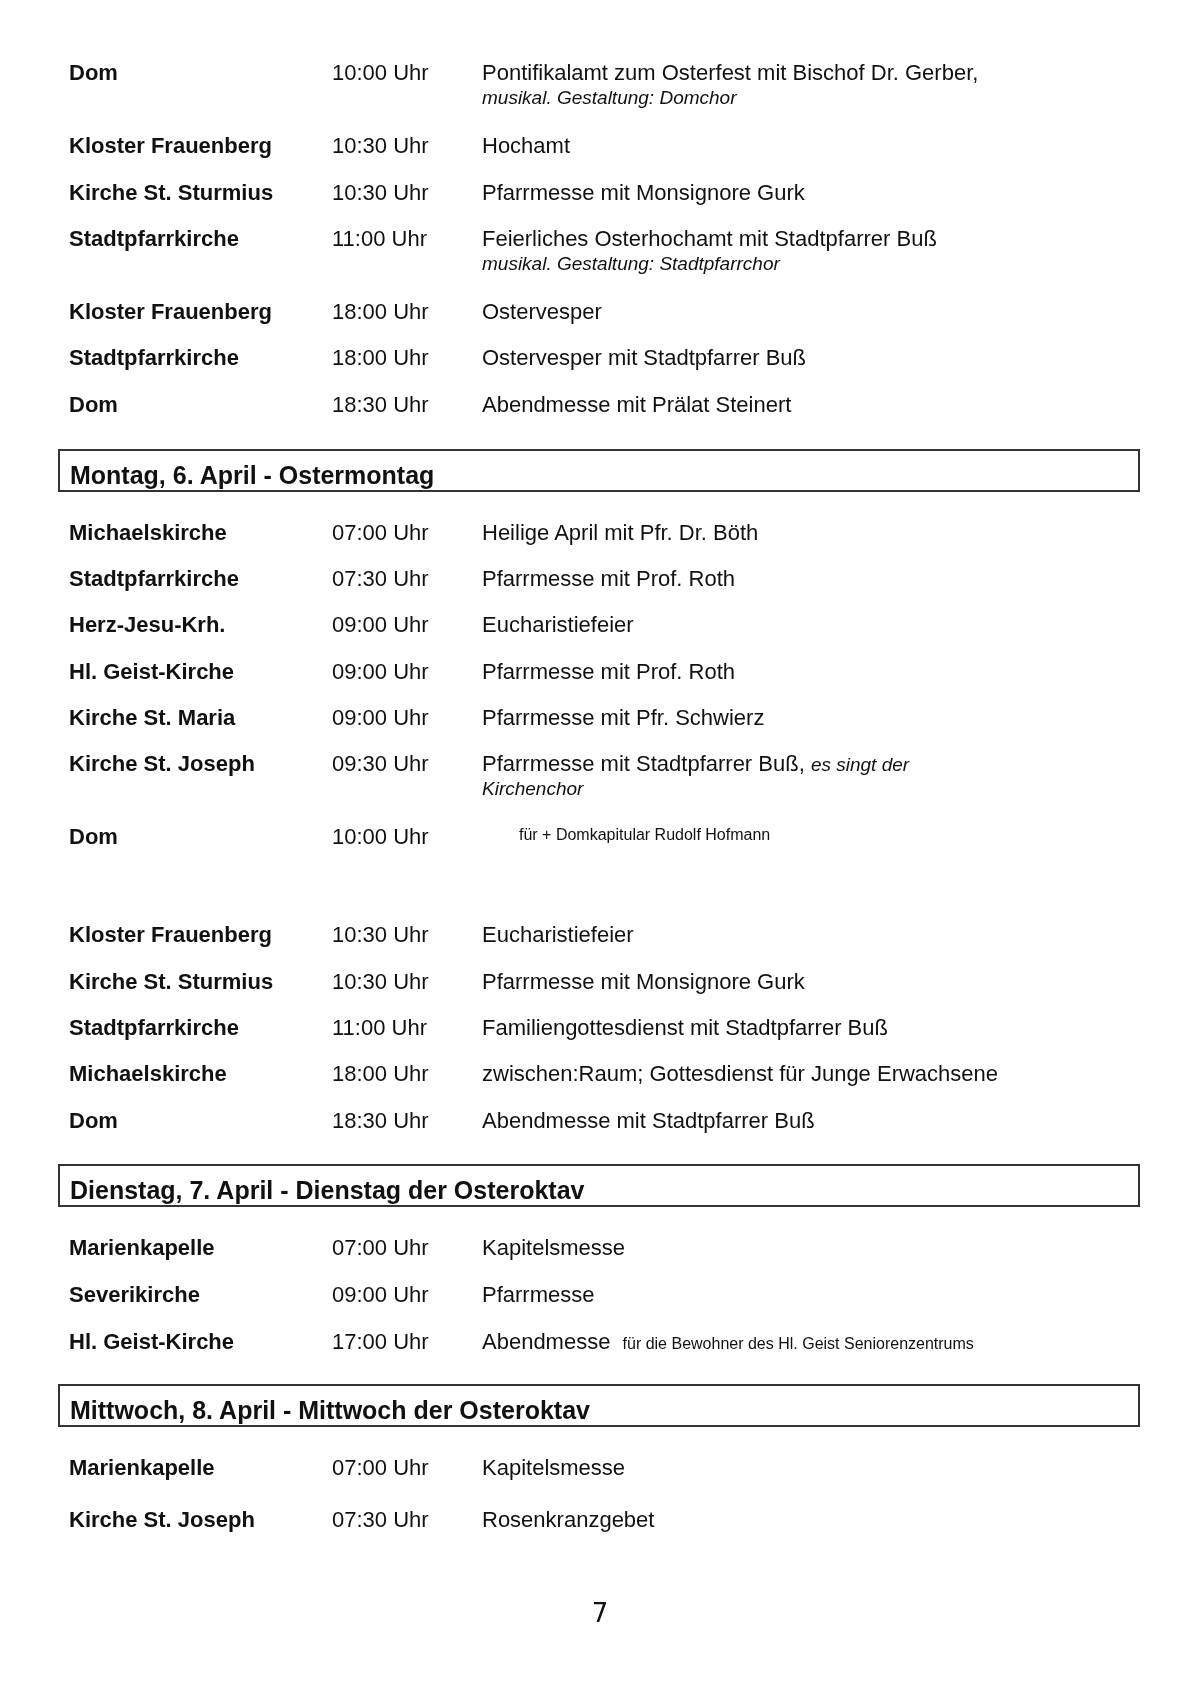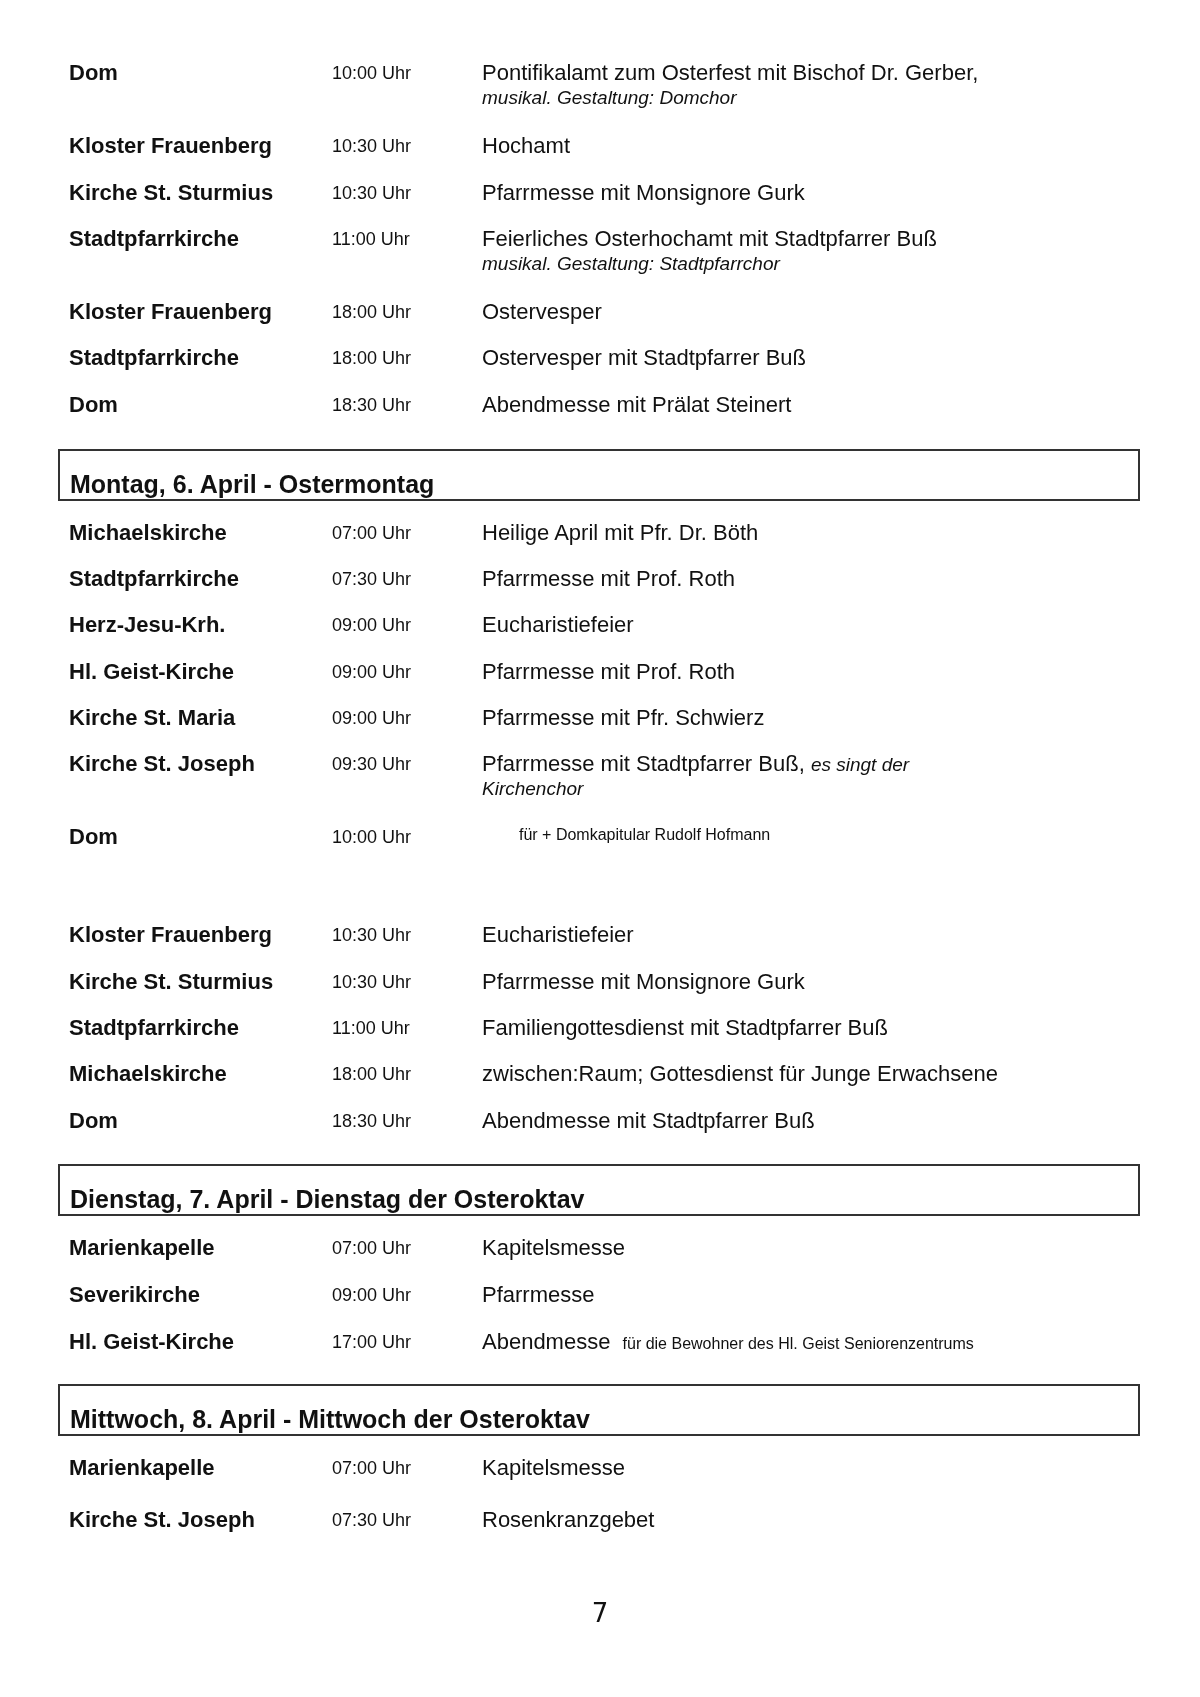--- a/index.html
+++ b/index.html
@@ -1,27 +1,27 @@
 <!DOCTYPE html>
 <html><head>
 <meta charset="utf-8">
 <style>
   html, body { margin: 0; padding: 0; background: #ffffff; }
   body { width: 1200px; height: 1697px; position: relative; overflow: hidden;
          font-family: "Liberation Sans", sans-serif; color: #111; }
   .row { position: absolute; left: 0; width: 1200px; }
   .name { position: absolute; left: 69px; font-weight: bold; font-size: 22px; line-height: 26px; white-space: nowrap; }
-  .time { position: absolute; left: 332px; font-size: 18px; line-height: 26px; white-space: nowrap; }
+  .time { position: absolute; left: 332px; font-size: 22px; line-height: 26px; white-space: nowrap; }
   .desc { position: absolute; left: 482px; width: 680px; font-size: 22px; line-height: 26px; }
   .desc .l2 { display: block; }
   .it { font-style: italic; }
   .sm { font-size: 19px; line-height: 24px; }
   .xs { font-size: 16px; line-height: 22px; margin-left: 37px; }
   .tiny { font-size: 16px; }
-  .daybox { position: absolute; left: 58px; width: 1082px; height: 52px; border: 2px solid #333;
+  .daybox { position: absolute; left: 58px; width: 1082px; height: 43px; border: 2px solid #333;
             box-sizing: border-box; }
   .daybox .title { position: absolute; left: 10px; bottom: 0px; font-weight: bold; font-size: 25px; line-height: 30px; white-space: nowrap; }
   .pagenum { position: absolute; left: 0; width: 1200px; text-align: center; top: 1598px;
              font-family: "DejaVu Sans", sans-serif; font-size: 26px; }
 </style>
 </head>
 <body>
 
 <div class="row" style="top:60px">
   <span class="name">Dom</span>

